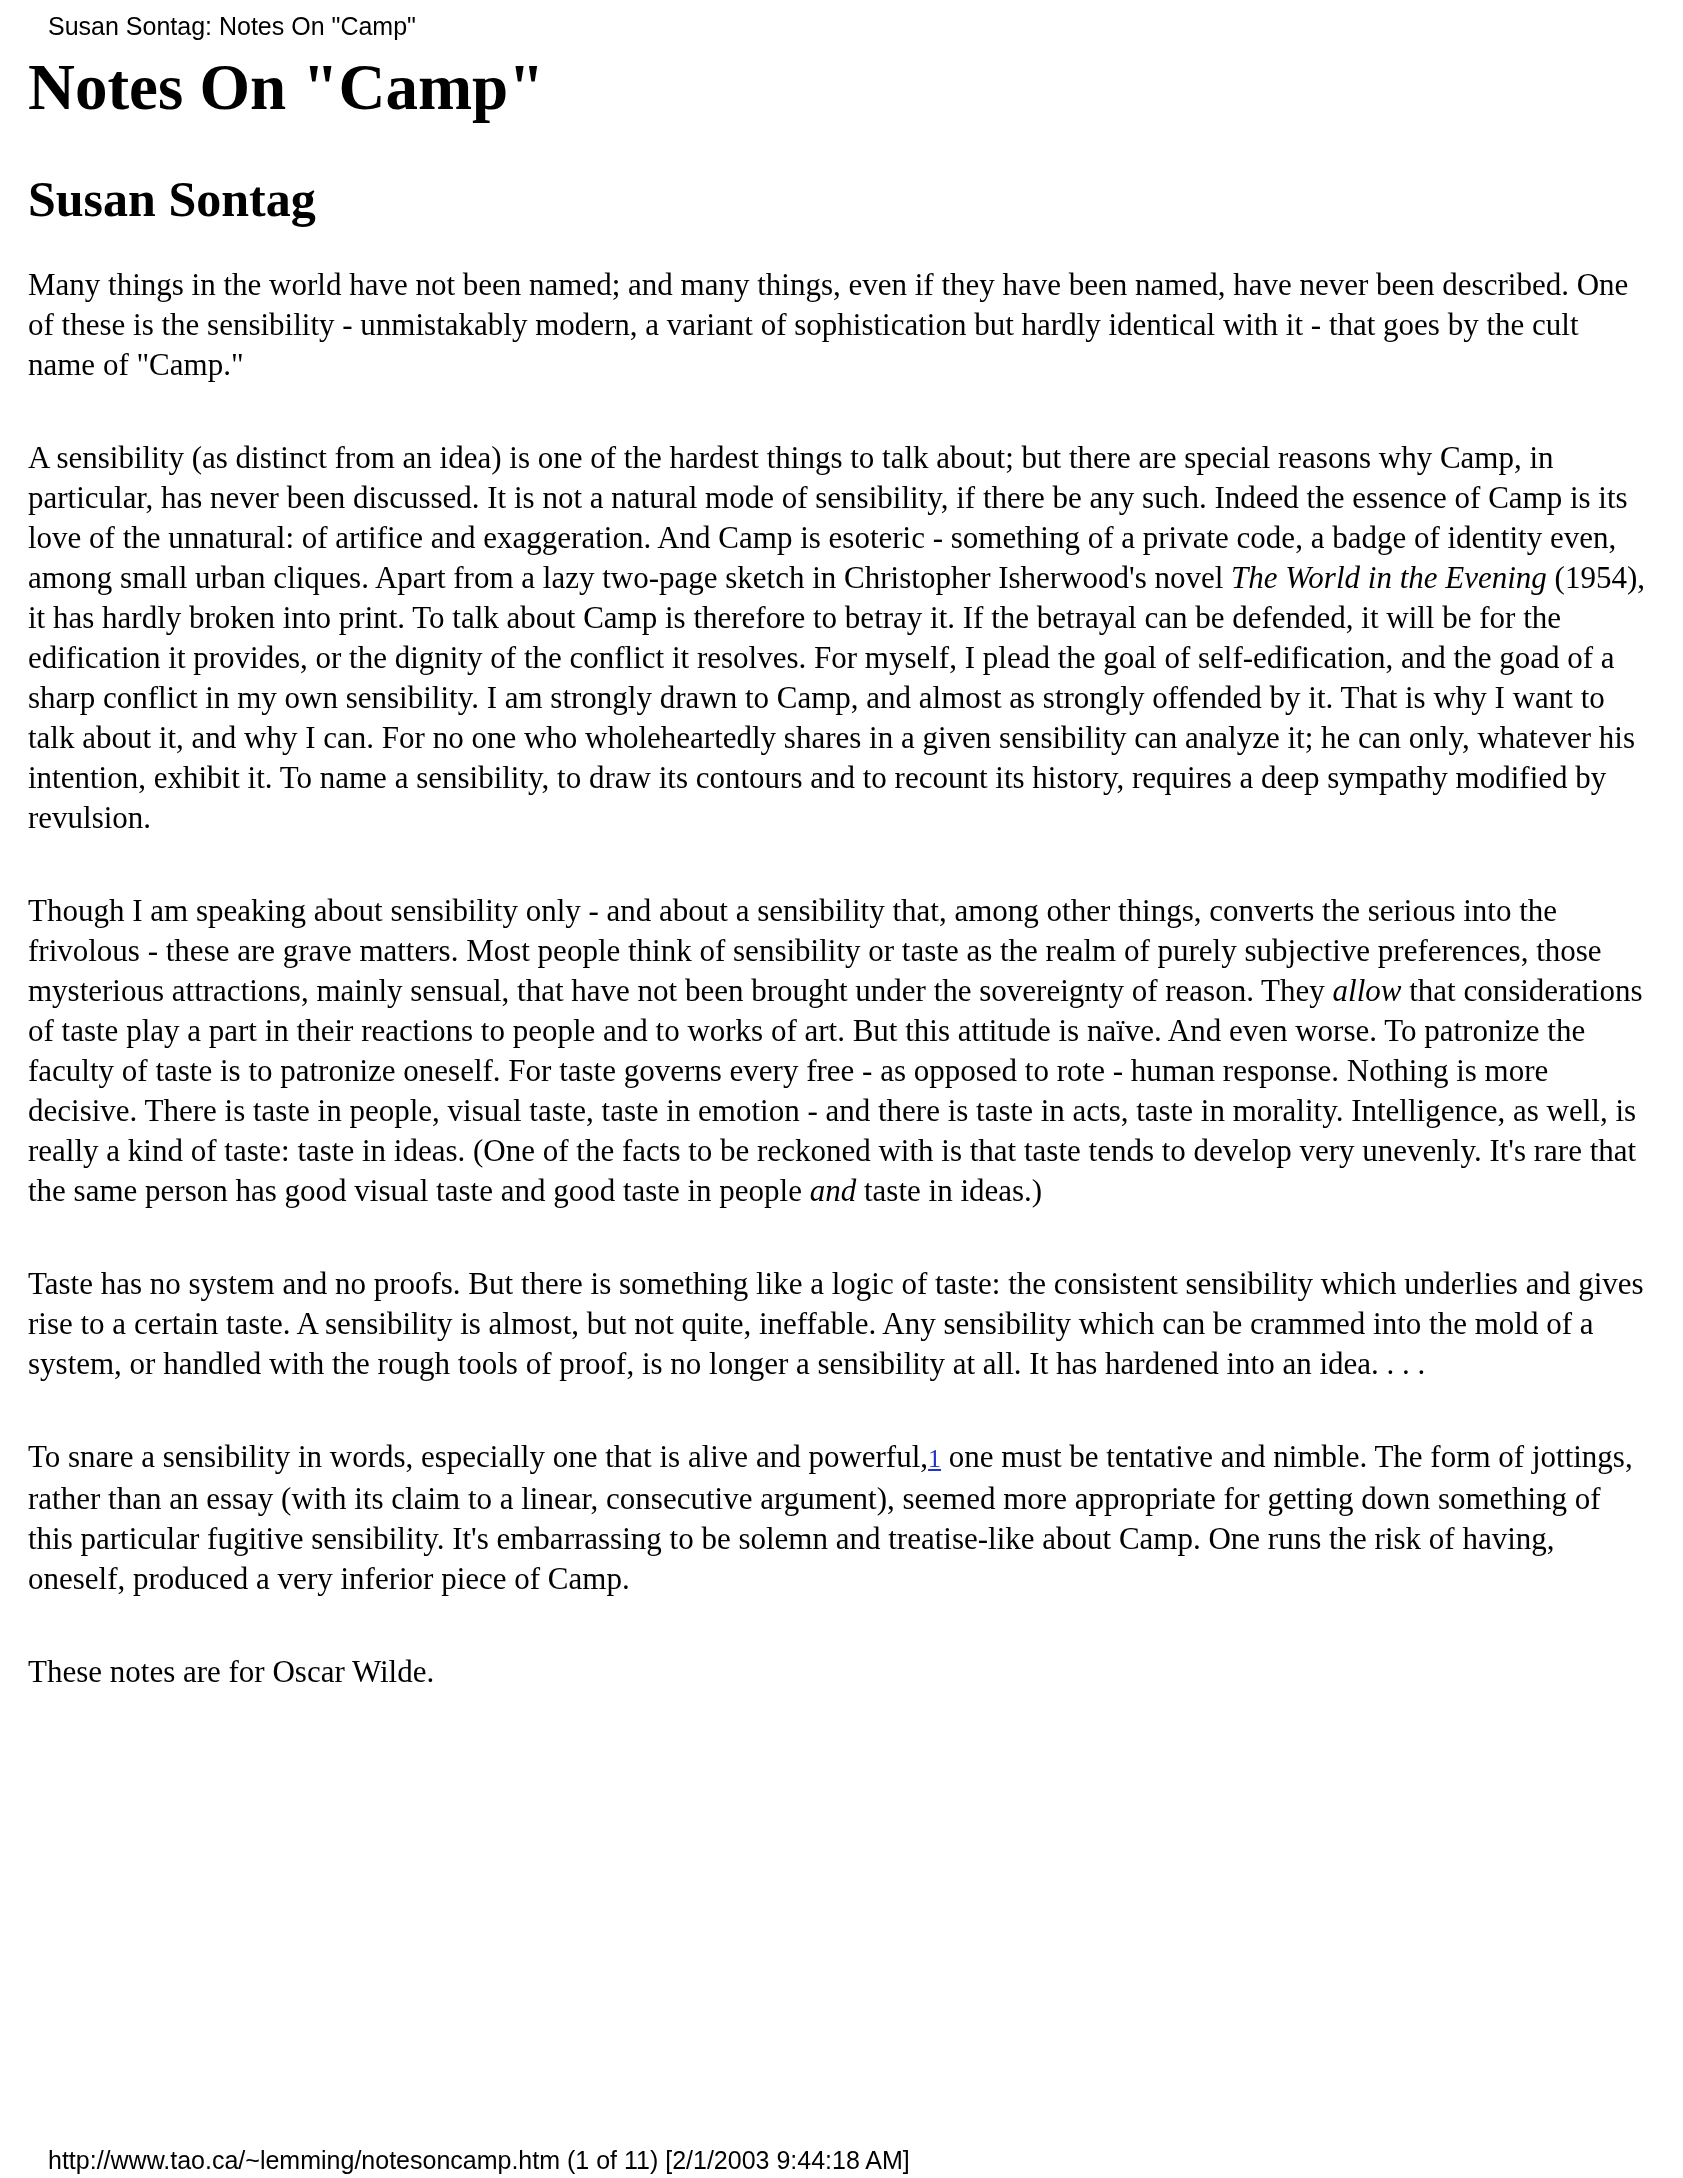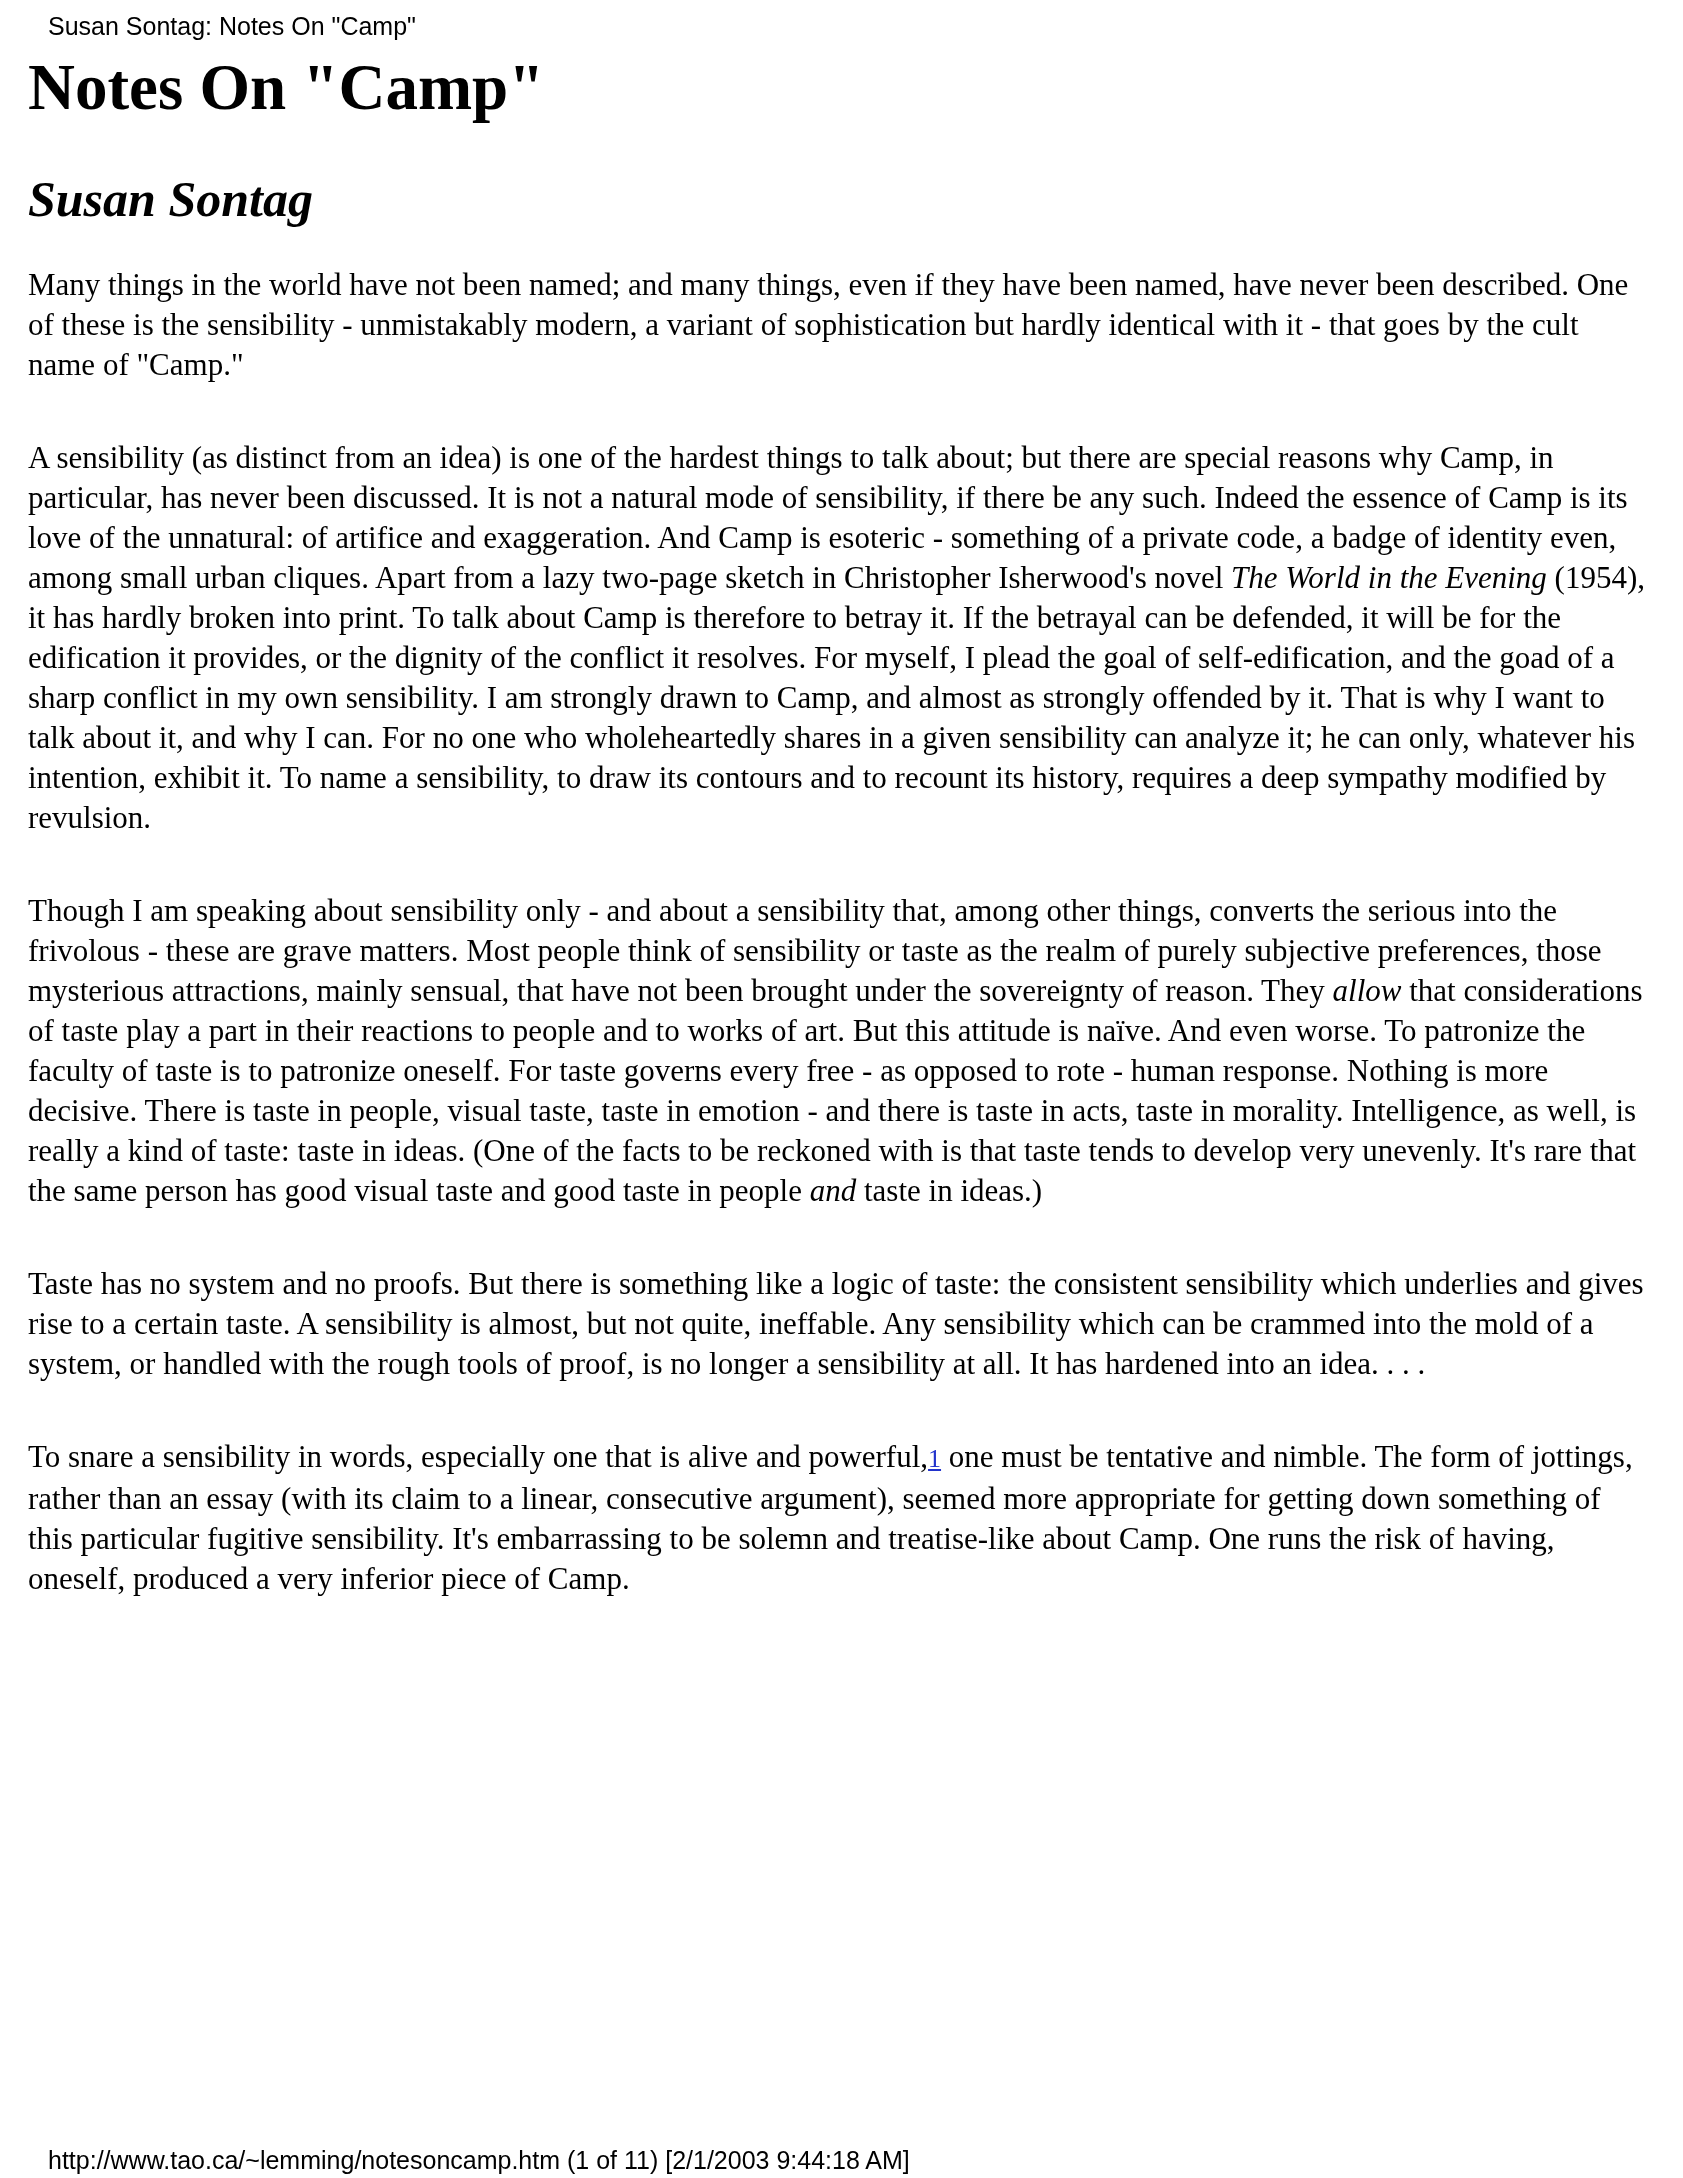--- a/index.html
+++ b/index.html
@@ -33,21 +33,20 @@
     font-weight: bold;
     font-size: 65px;
     line-height: 1.15;
   }
   h2.author {
     margin: 46px 0 0 0;
     font-family: "Liberation Serif", serif;
     font-weight: bold;
     font-size: 50px;
     line-height: 1.15;
-    font-style: italic;
   }
   .article-body p {
     font-size: 31px;
     line-height: 40px;
     margin: 53px 0;
   }
   .article-body p:first-child { margin-top: 37px; }
   .article-body em { font-style: italic; }
   a.footnote-link {
     font-size: 26px;
@@ -72,17 +71,18 @@
 
 <div class="page-body">
   <h1 class="title">Notes On "Camp"</h1>
   <h2 class="author">Susan Sontag</h2>
   <div class="article-body">
       <p>Many things in the world have not been named; and many things, even if they have been named, have never been described. One of these is the sensibility - unmistakably modern, a variant of sophistication but hardly identical with it - that goes by the cult name of "Camp."</p>
       <p>A sensibility (as distinct from an idea) is one of the hardest things to talk about; but there are special reasons why Camp, in particular, has never been discussed. It is not a natural mode of sensibility, if there be any such. Indeed the essence of Camp is its love of the unnatural: of artifice and exaggeration. And Camp is esoteric - something of a private code, a badge of identity even, among small urban cliques. Apart from a lazy two-page sketch in Christopher Isherwood's novel <em>The World in the Evening</em> (1954), it has hardly broken into print. To talk about Camp is therefore to betray it. If the betrayal can be defended, it will be for the edification it provides, or the dignity of the conflict it resolves. For myself, I plead the goal of self-edification, and the goad of a sharp conflict in my own sensibility. I am strongly drawn to Camp, and almost as strongly offended by it. That is why I want to talk about it, and why I can. For no one who wholeheartedly shares in a given sensibility can analyze it; he can only, whatever his intention, exhibit it. To name a sensibility, to draw its contours and to recount its history, requires a deep sympathy modified by revulsion.</p>
       <p>Though I am speaking about sensibility only - and about a sensibility that, among other things, converts the serious into the frivolous - these are grave matters. Most people think of sensibility or taste as the realm of purely subjective preferences, those mysterious attractions, mainly sensual, that have not been brought under the sovereignty of reason. They <em>allow</em> that considerations of taste play a part in their reactions to people and to works of art. But this attitude is naïve. And even worse. To patronize the faculty of taste is to patronize oneself. For taste governs every free - as opposed to rote - human response. Nothing is more decisive. There is taste in people, visual taste, taste in emotion - and there is taste in acts, taste in morality. Intelligence, as well, is really a kind of taste: taste in ideas. (One of the facts to be reckoned with is that taste tends to develop very unevenly. It's rare that the same person has good visual taste and good taste in people <em>and</em> taste in ideas.)</p>
       <p>Taste has no system and no proofs. But there is something like a logic of taste: the consistent sensibility which underlies and gives rise to a certain taste. A sensibility is almost, but not quite, ineffable. Any sensibility which can be crammed into the mold of a system, or handled with the rough tools of proof, is no longer a sensibility at all. It has hardened into an idea. . . .</p>
       <p>To snare a sensibility in words, especially one that is alive and powerful,<a class="footnote-link" href="#" style="color: rgb(34, 51, 204);">1</a> one must be tentative and nimble. The form of jottings, rather than an essay (with its claim to a linear, consecutive argument), seemed more appropriate for getting down something of this particular fugitive sensibility. It's embarrassing to be solemn and treatise-like about Camp. One runs the risk of having, oneself, produced a very inferior piece of Camp.</p>
+      <p>These notes are for Oscar Wilde.</p>
     </div>
 </div>
 
 <div class="print-footer">http://www.tao.ca/~lemming/notesoncamp.htm (1 of 11) [2/1/2003 9:44:18 AM]</div>
 
 
 </body></html>

